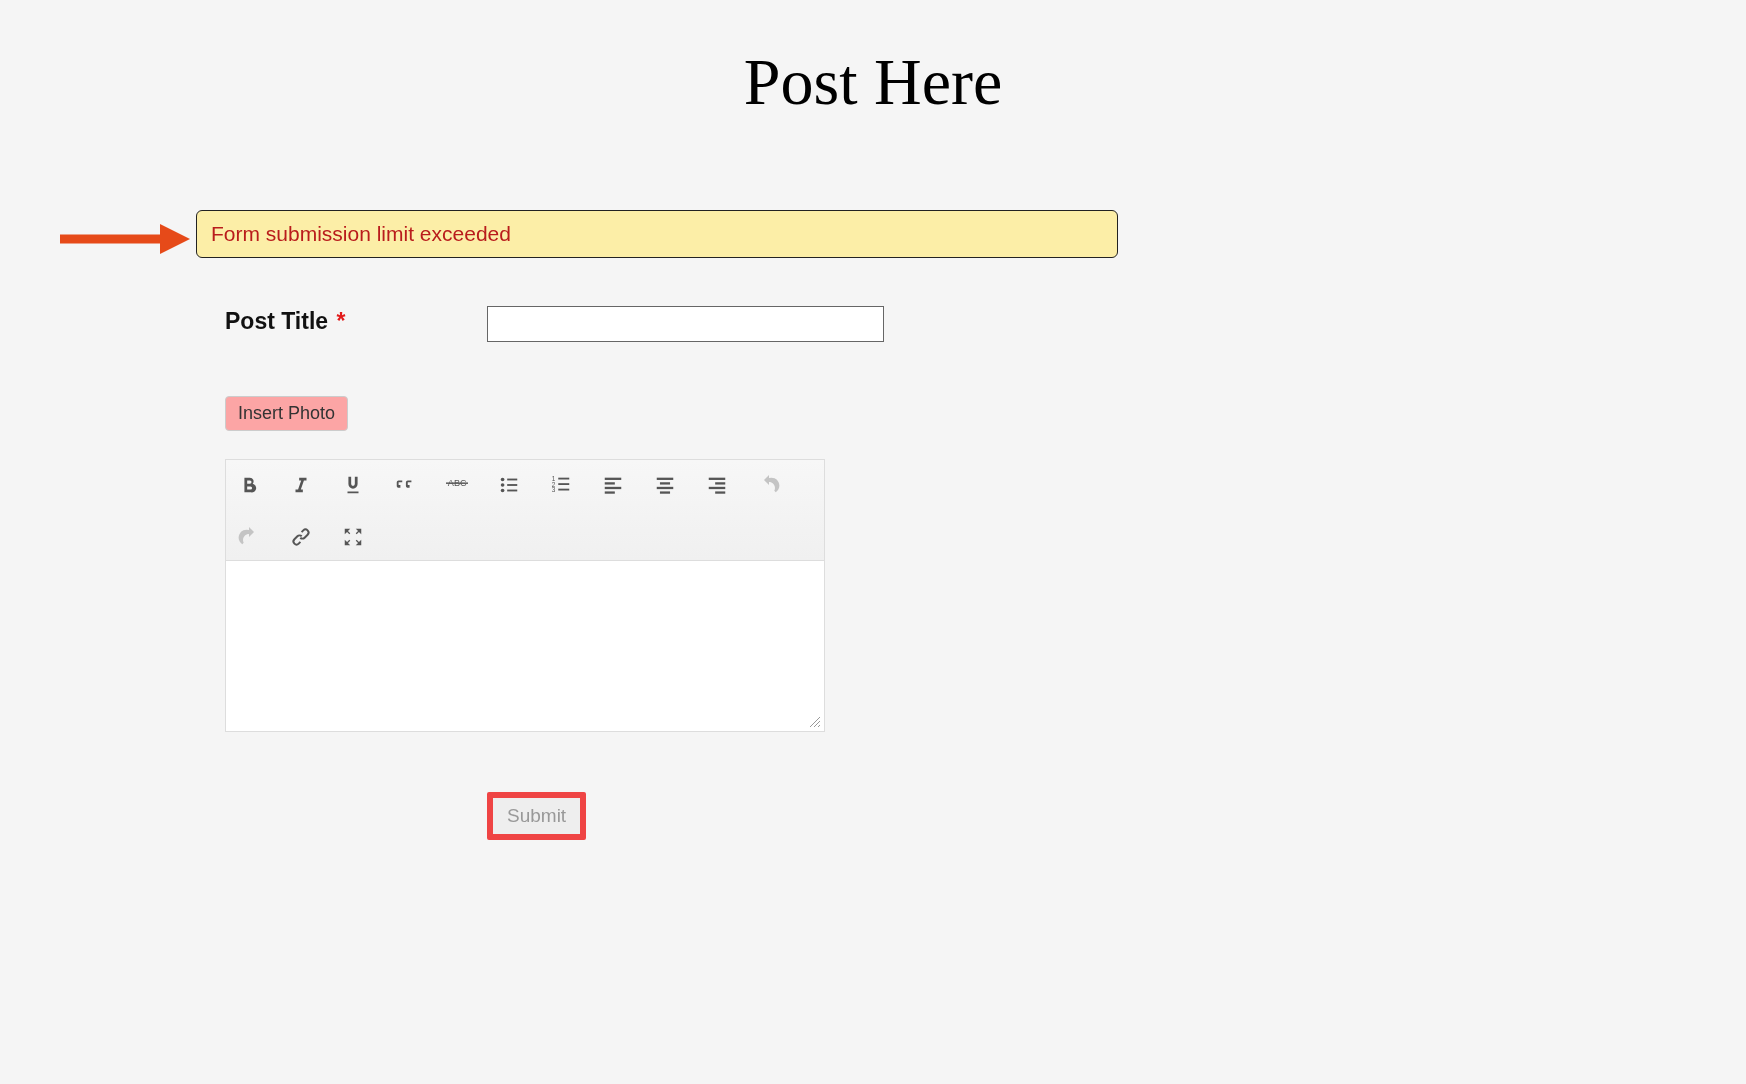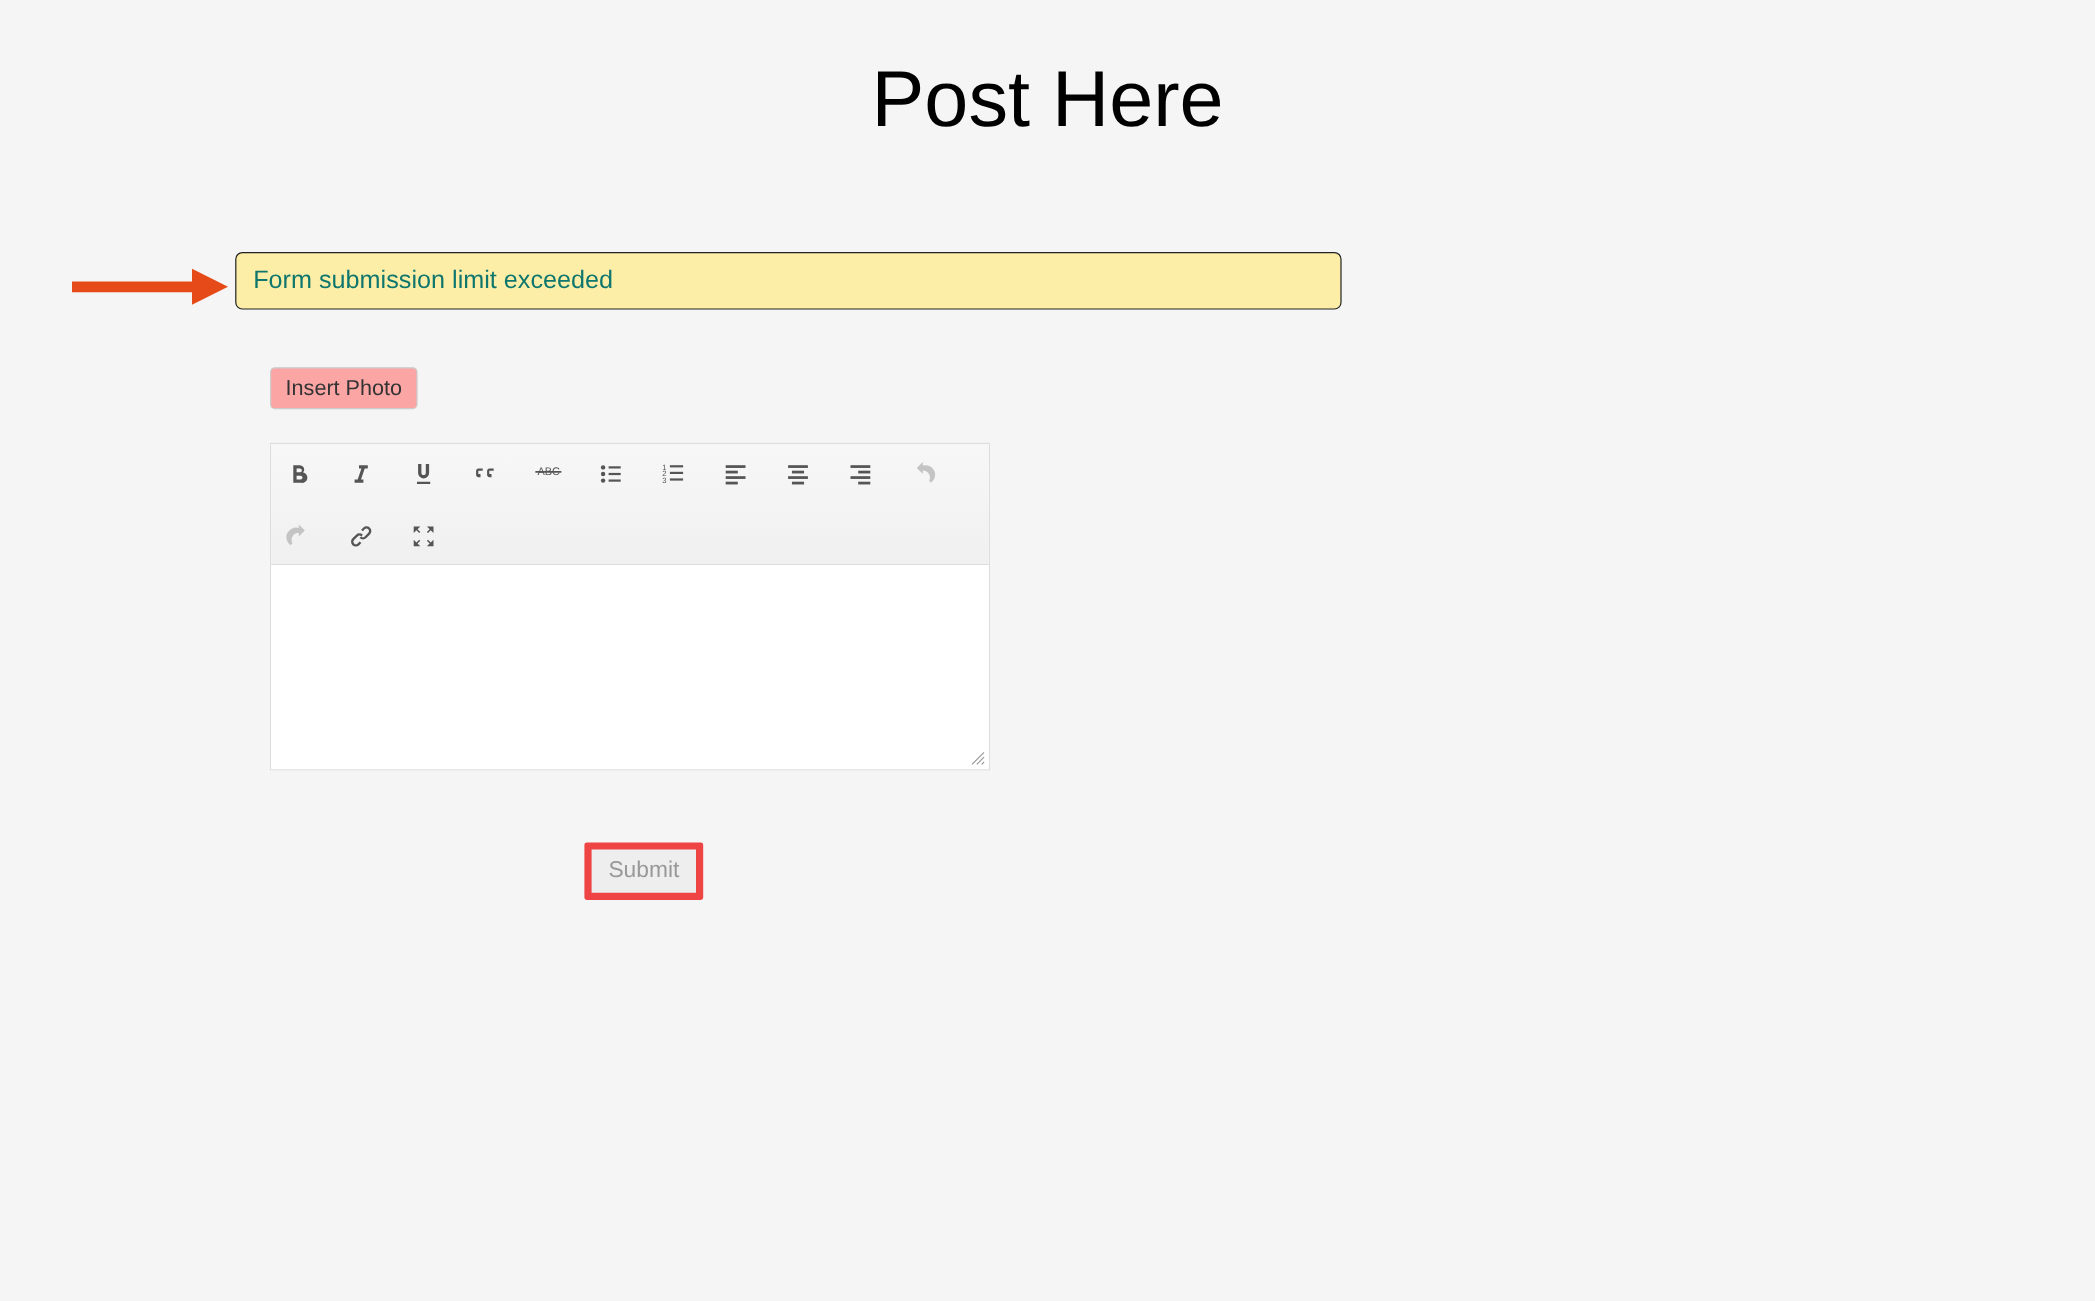--- a/index.html
+++ b/index.html
@@ -8,21 +8,21 @@
       padding: 0;
     }
     body {
       font-family: -apple-system, BlinkMacSystemFont, "Segoe UI", Helvetica, Arial, sans-serif;
       background: #f5f5f5;
       width: 1746px;
       height: 1084px;
       overflow: hidden;
     }
     .page-title {
-      font-family: Liberation Sans, sans-serif;
+      font-family: Liberation Serif, serif;
       font-size: 66px;
       font-weight: 400;
       color: #000;
       text-align: center;
       margin-top: 44px;
       margin-bottom: 90px;
     }
     .annotation-arrow {
       position: absolute;
       left: 60px;
@@ -33,21 +33,21 @@
     .alert-wrapper {
       margin-left: 196px;
       width: 922px;
     }
     .alert {
       background: #fceea7;
       border: 1.5px solid #222;
       border-radius: 6px;
       padding: 11px 14px;
       font-size: 21px;
-      color: #0f766e;
+      color: #b91c1c;
       font-family: -apple-system, BlinkMacSystemFont, "Segoe UI", Helvetica, Arial, sans-serif;
     }
     .form-area {
       margin-top: 48px;
       margin-left: 225px;
       width: 900px;
     }
     .field-row {
       display: flex;
       align-items: flex-start;
@@ -156,20 +156,27 @@
     <polygon points="100,5 130,20 100,35" fill="#e64a19"></polygon>
   </svg>
 </div>
 
 <div class="alert-wrapper">
   <div class="alert">Form submission limit exceeded</div>
 </div>
 
 <div class="form-area">
 
+  <div class="field-row">
+    <div class="field-label">
+      <span>Post Title</span>
+      <span class="required">*</span>
+    </div>
+    <input type="text" class="title-input" value="" style="">
+  </div>
 
   <div class="field-row">
     <div class="content-col">
       <button class="insert-photo-btn">Insert Photo</button>
 
       <div class="editor-box">
         <div class="toolbar">
 
           <span class="tool-btn">
             <svg width="22" height="22" viewBox="0 0 24 24">

